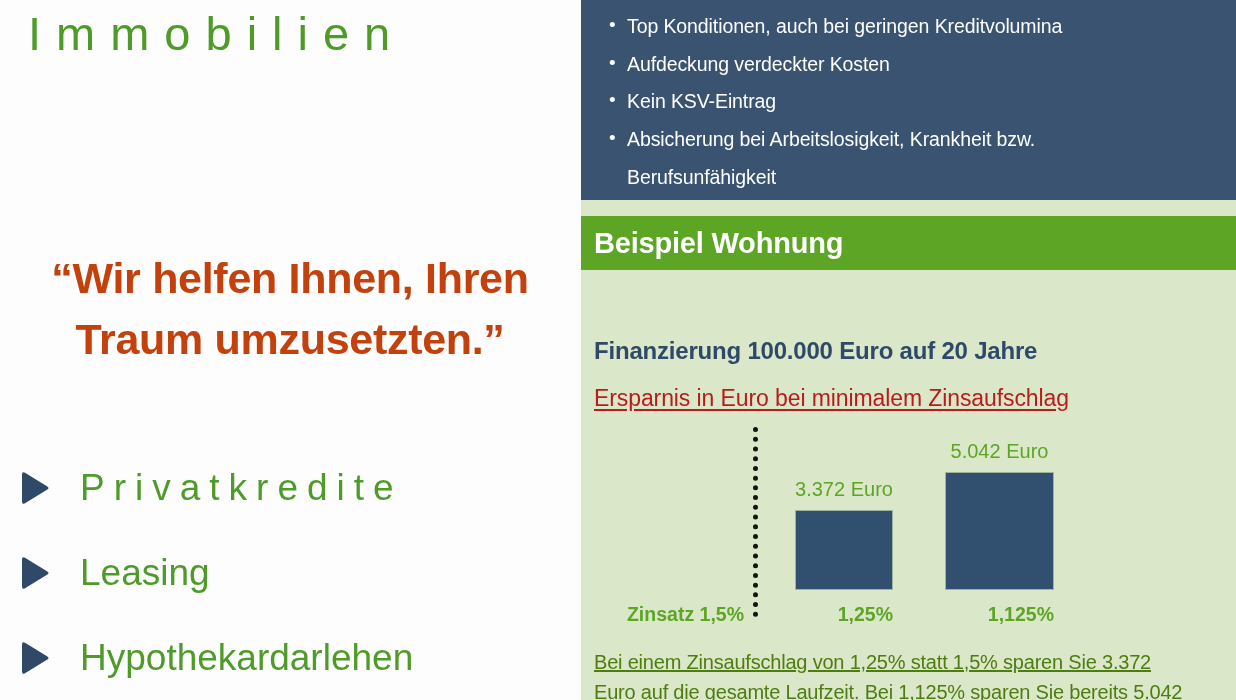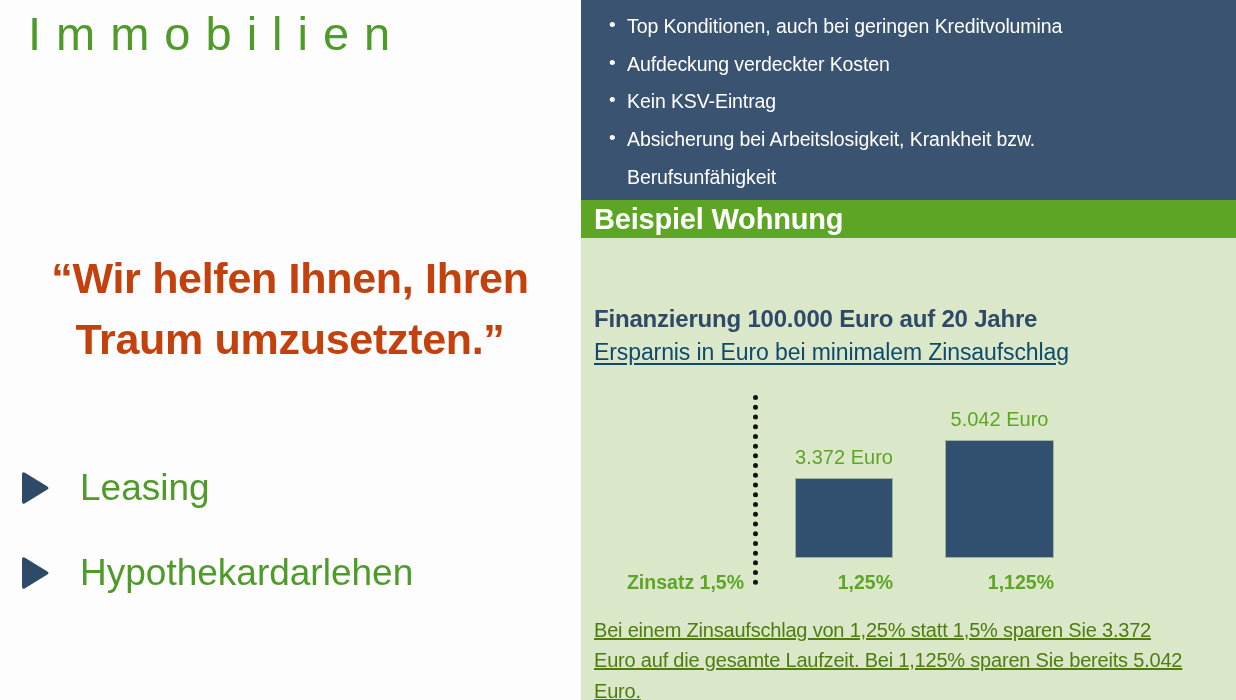--- a/index.html
+++ b/index.html
@@ -128,26 +128,27 @@
     color: #ffffff;
     font-size: 19.5px;
     line-height: 1.93;
     padding-left: 32px;
     letter-spacing: -0.1px;
   }
 
   .section-bar {
     position: relative;
     width: 655px;
-    height: 38px;
+    height: 54px;
     background: #5da524;
     display: flex;
     align-items: center;
     box-sizing: border-box;
     padding-left: 13px;
+    margin-top: 16px;
   }
   .section-bar-title {
     color: #ffffff;
     font-size: 29px;
     font-weight: bold;
     line-height: 1;
     letter-spacing: -0.2px;
   }
 
   .example-body {
@@ -165,23 +166,23 @@
     font-size: 24px;
     font-weight: bold;
     color: #2e4a68;
     line-height: 1;
     letter-spacing: -0.2px;
     white-space: nowrap;
   }
   .savings-sub {
     position: absolute;
     left: 13px;
-    top: 56px;
+    top: 70px;
     font-size: 23px;
-    color: #0c4a6e;
+    color: #b91c1c;
     text-decoration: underline;
     text-underline-offset: 3px;
     line-height: 1;
     letter-spacing: -0.1px;
     white-space: nowrap;
   }
 
   
   .chart {
     position: absolute;
@@ -276,20 +277,28 @@
 
 <div class="page">
 
   <div class="left-col">
 
     <div class="brand-title">Immobilien</div>
 
     <div class="quote">“Wir helfen Ihnen, Ihren Traum umzusetzten.”</div>
 
     <ul class="service-list">
+      <li class="service-item">
+        <span class="tri-bullet">
+          <svg viewBox="0 0 34 36" width="34" height="36" aria-hidden="true">
+            <path d="M5 4.5 Q5 1 8 2.7 L30 16.2 Q33 18 30 19.8 L8 33.3 Q5 35 5 31.5 Z" fill="#2e4a68"></path>
+          </svg>
+        </span>
+        <span class="service-label spaced">Privatkredite</span>
+      </li>
       <li class="service-item">
         <span class="tri-bullet">
           <svg viewBox="0 0 34 36" width="34" height="36" aria-hidden="true">
             <path d="M5 4.5 Q5 1 8 2.7 L30 16.2 Q33 18 30 19.8 L8 33.3 Q5 35 5 31.5 Z" fill="#2e4a68"></path>
           </svg>
         </span>
         <span class="service-label">Leasing</span>
       </li>
       <li class="service-item">
         <span class="tri-bullet">

